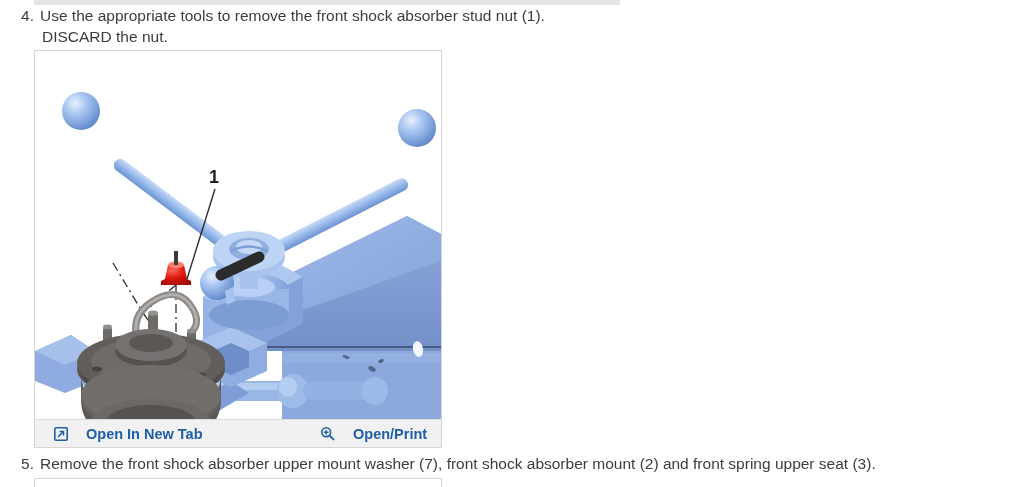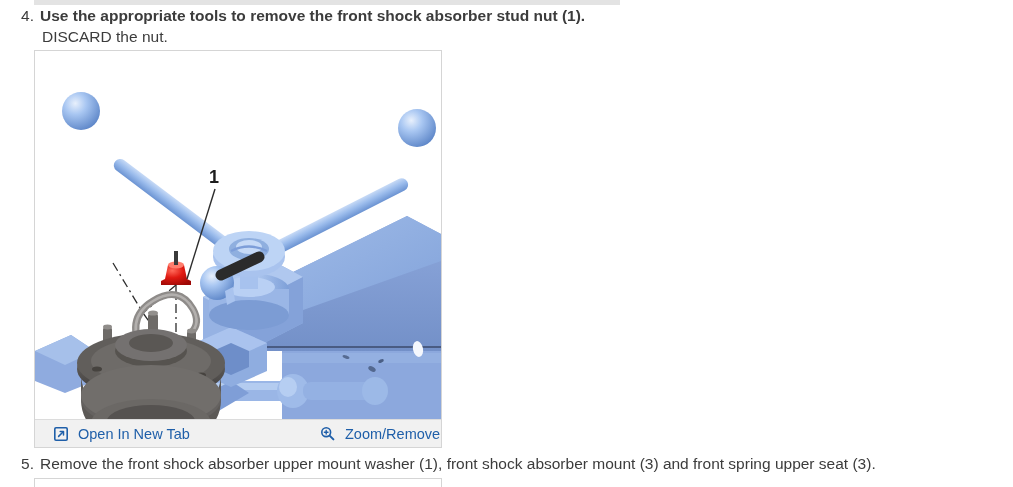--- a/index.html
+++ b/index.html
@@ -35,21 +35,21 @@
   }
   .step-num {
     position: absolute;
     text-align: right;
   }
   .step-body {
     position: absolute;
   }
 
   #step4-num { left: 6px; top: 5px; width: 28px; }
-  #step4-line1 { left: 40px; top: 5px; font-weight: bold; }
+  #step4-line1 { left: 40px; top: 5px; }
   #step4-line2 { left: 42px; top: 26px; }
 
   #step5-num { left: 6px; top: 453px; width: 28px; }
   #step5-line1 { left: 40px; top: 453px; }
 
   
   .figure {
     position: absolute;
     left: 34px;
     top: 50px;
@@ -78,26 +78,27 @@
     height: 28px;
     background: #f1f1f1;
     border-top: 1px solid #dcdcdc;
     display: flex;
     align-items: center;
     box-sizing: border-box;
   }
   .tb-btn {
     display: flex;
     align-items: center;
-    gap: 10px;
+    gap: 18px;
     color: #1f5fa9;
     font-size: 14.5px;
     cursor: pointer;
     user-select: none;
     white-space: nowrap;
+    font-weight: bold;
   }
   #open-new-tab-btn { position: absolute; left: 19px; }
   #zoom-print-btn  { position: absolute; left: 285px; }
   .tb-ico { display: inline-block; line-height: 0; }
 
   
   .figure-next {
     position: absolute;
     left: 34px;
     top: 478px;
@@ -301,22 +302,22 @@
     </div>
 
     <div class="tb-btn" id="zoom-print-btn">
       <span class="tb-ico">
         <svg width="15" height="15" viewBox="0 0 15 15" xmlns="http://www.w3.org/2000/svg">
           <circle cx="6.2" cy="6.2" r="4.4" fill="none" stroke="#1f5fa9" stroke-width="1.6"></circle>
           <path d="M4.4 6.2 H8.0 M6.2 4.4 V8.0" stroke="#1f5fa9" stroke-width="1.4" stroke-linecap="round"></path>
           <path d="M9.6 9.6 L13.4 13.4" stroke="#1f5fa9" stroke-width="2" stroke-linecap="round"></path>
         </svg>
       </span>
-      <span>Zoom/Remove</span>
+      <span>Open/Print</span>
     </div>
 
   </div>
 </div>
 
 <div class="step step-num" id="step5-num">5.</div>
-<div class="step step-body" id="step5-line1">Remove the front shock absorber upper mount washer (1), front shock absorber mount (3) and front spring upper seat (3).</div>
+<div class="step step-body" id="step5-line1">Remove the front shock absorber upper mount washer (7), front shock absorber mount (2) and front spring upper seat (3).</div>
 
 <div class="figure-next"></div>
 
 </body></html>

